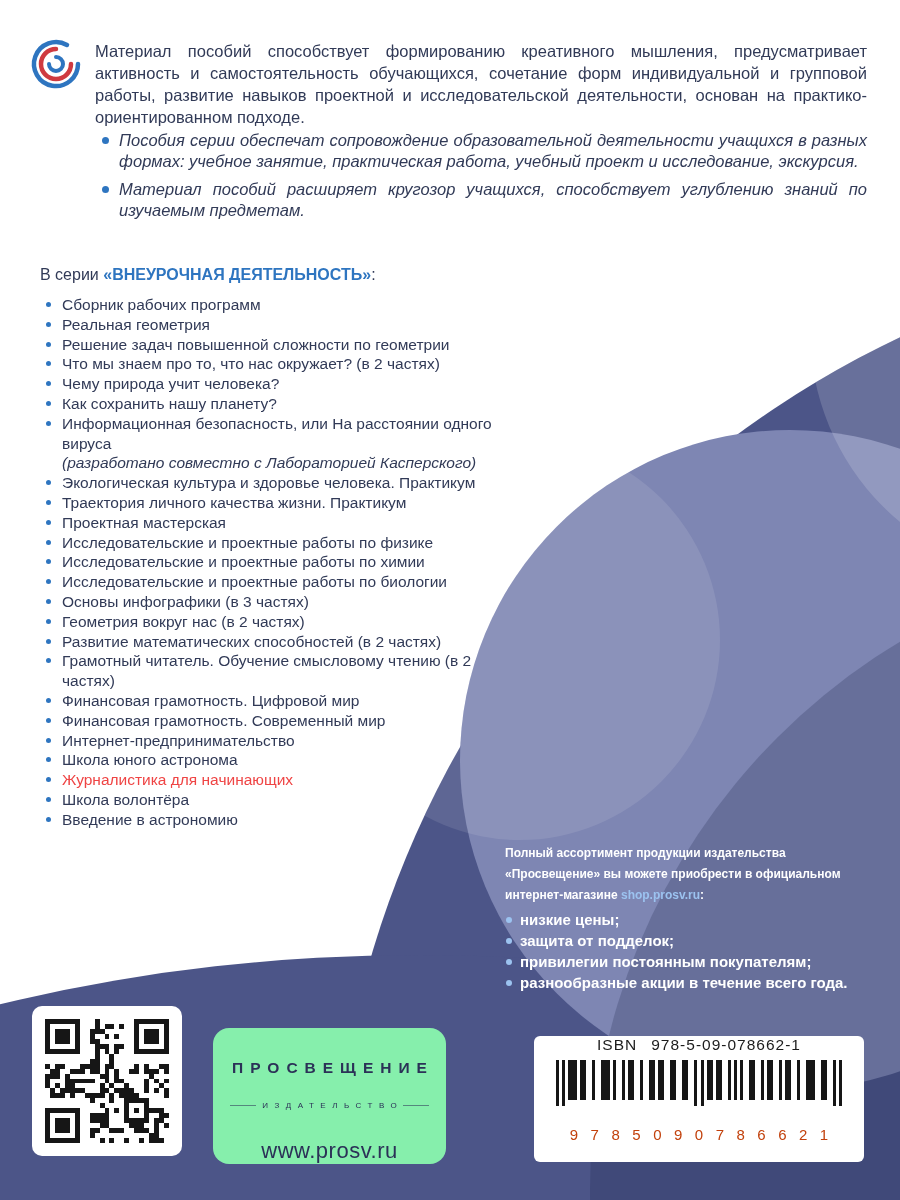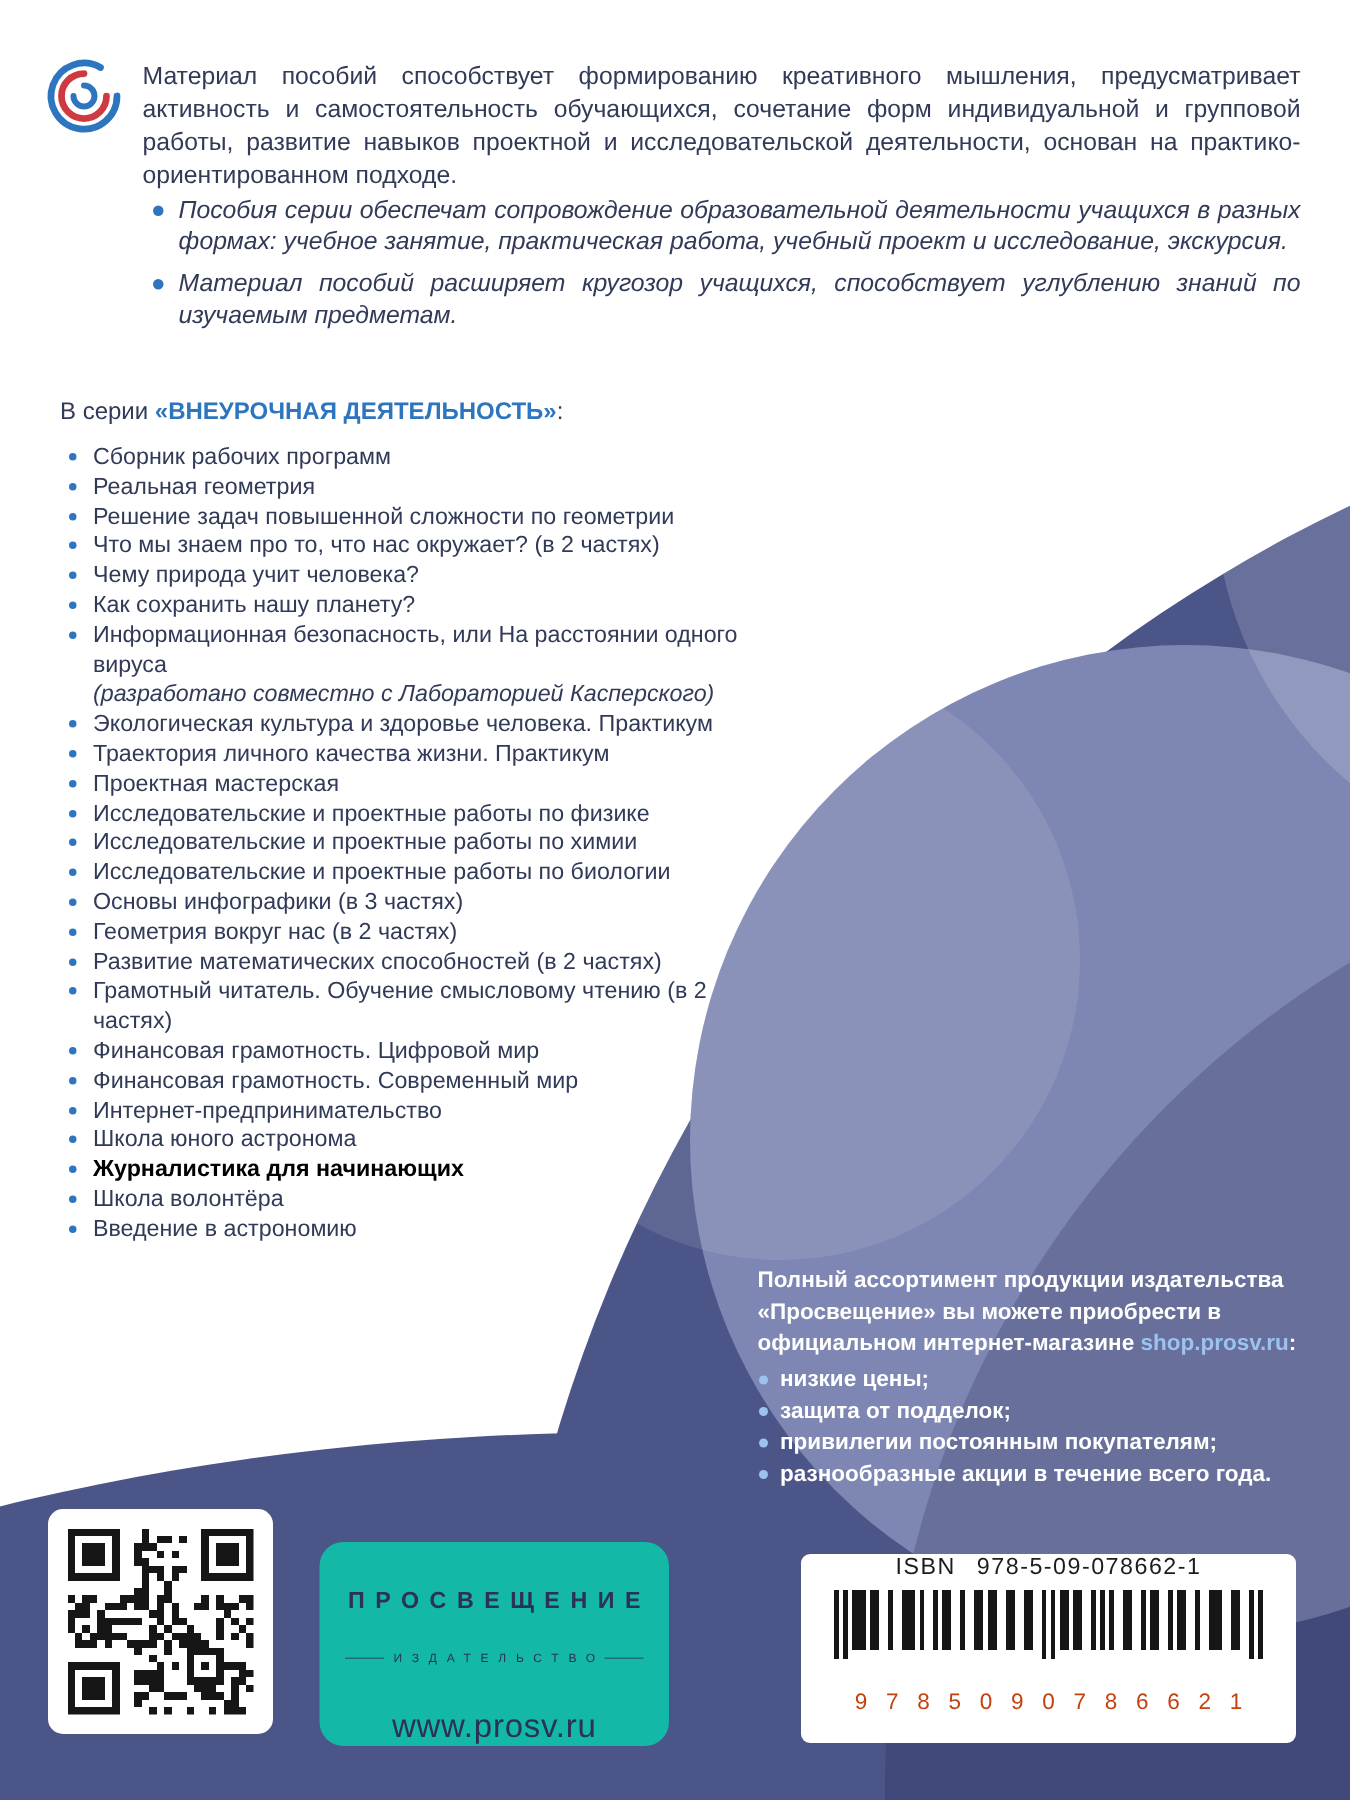--- a/index.html
+++ b/index.html
@@ -18,36 +18,36 @@
   .features li::before{content:"";position:absolute;left:2px;top:7px;width:7px;height:7px;
                border-radius:50%;background:#2e75c0;}
 
   .series{position:absolute;left:40px;top:266px;font-size:16px;color:#313a57;}
   .series .name{font-weight:bold;color:#2e75c0;}
 
   .books{position:absolute;left:45px;top:295px;width:480px;list-style:none;margin:0;padding:0;}
   .books li{position:relative;padding-left:17px;font-size:15.5px;line-height:19.8px;color:#313a57;}
   .books li::before{content:"";position:absolute;left:1px;top:7px;width:5px;height:5px;
                border-radius:50%;background:#2e75c0;}
-  .books li.highlight span{font-weight:bold;color:#000000;}
+  .books li.highlight span{font-weight:normal;color:#ef4444;}
   .books .note{display:block;font-style:italic;}
 
   .shop{position:absolute;left:505px;top:843px;width:372px;color:#fff;}
-  .shop p{margin:0;font-size:15px;line-height:21px;font-weight:bold;}
+  .shop p{margin:0;font-size:12px;line-height:21px;font-weight:bold;}
   .shop .link{color:#9cc3f0;}
   .shop ul{list-style:none;margin:3px 0 0;padding:0;}
   .shop li{position:relative;padding-left:15px;font-size:15px;line-height:21px;font-weight:bold;}
   .shop li::before{content:"";position:absolute;left:1px;top:8px;width:6px;height:6px;
                border-radius:50%;background:#9cc3f0;}
 
   .qr-box{position:absolute;left:32px;top:1006px;width:150px;height:150px;background:#fff;
           border-radius:10px;display:flex;align-items:center;justify-content:center;}
   .qr-box svg{width:124px;height:124px;}
 
-  .pub-box{position:absolute;left:213px;top:1028px;width:233px;height:136px;background:#14b8a6;
+  .pub-box{position:absolute;left:213px;top:1028px;width:233px;height:136px;background:#86efac;
            border-radius:16px;display:flex;flex-direction:column;align-items:center;
            padding-top:8px;box-sizing:border-box;color:#2b3157;gap:20px;}
   .book-icon{width:46px;height:36px;}
   .pub-name{font-size:15.5px;font-weight:bold;letter-spacing:7px;margin-top:3px;margin-right:-7px;}
   .pub-sub-row{display:flex;align-items:center;gap:6px;margin-top:4px;}
   .pub-sub-row .rule{width:26px;height:1px;background:#2b3157;opacity:.55;}
   .pub-sub{font-size:8px;letter-spacing:6.5px;margin-right:-6.5px;}
   .pub-site{font-size:22px;margin-top:8px;letter-spacing:.5px;}
 
   .isbn-box{position:absolute;left:534px;top:1036px;width:330px;height:126px;background:#fff;

